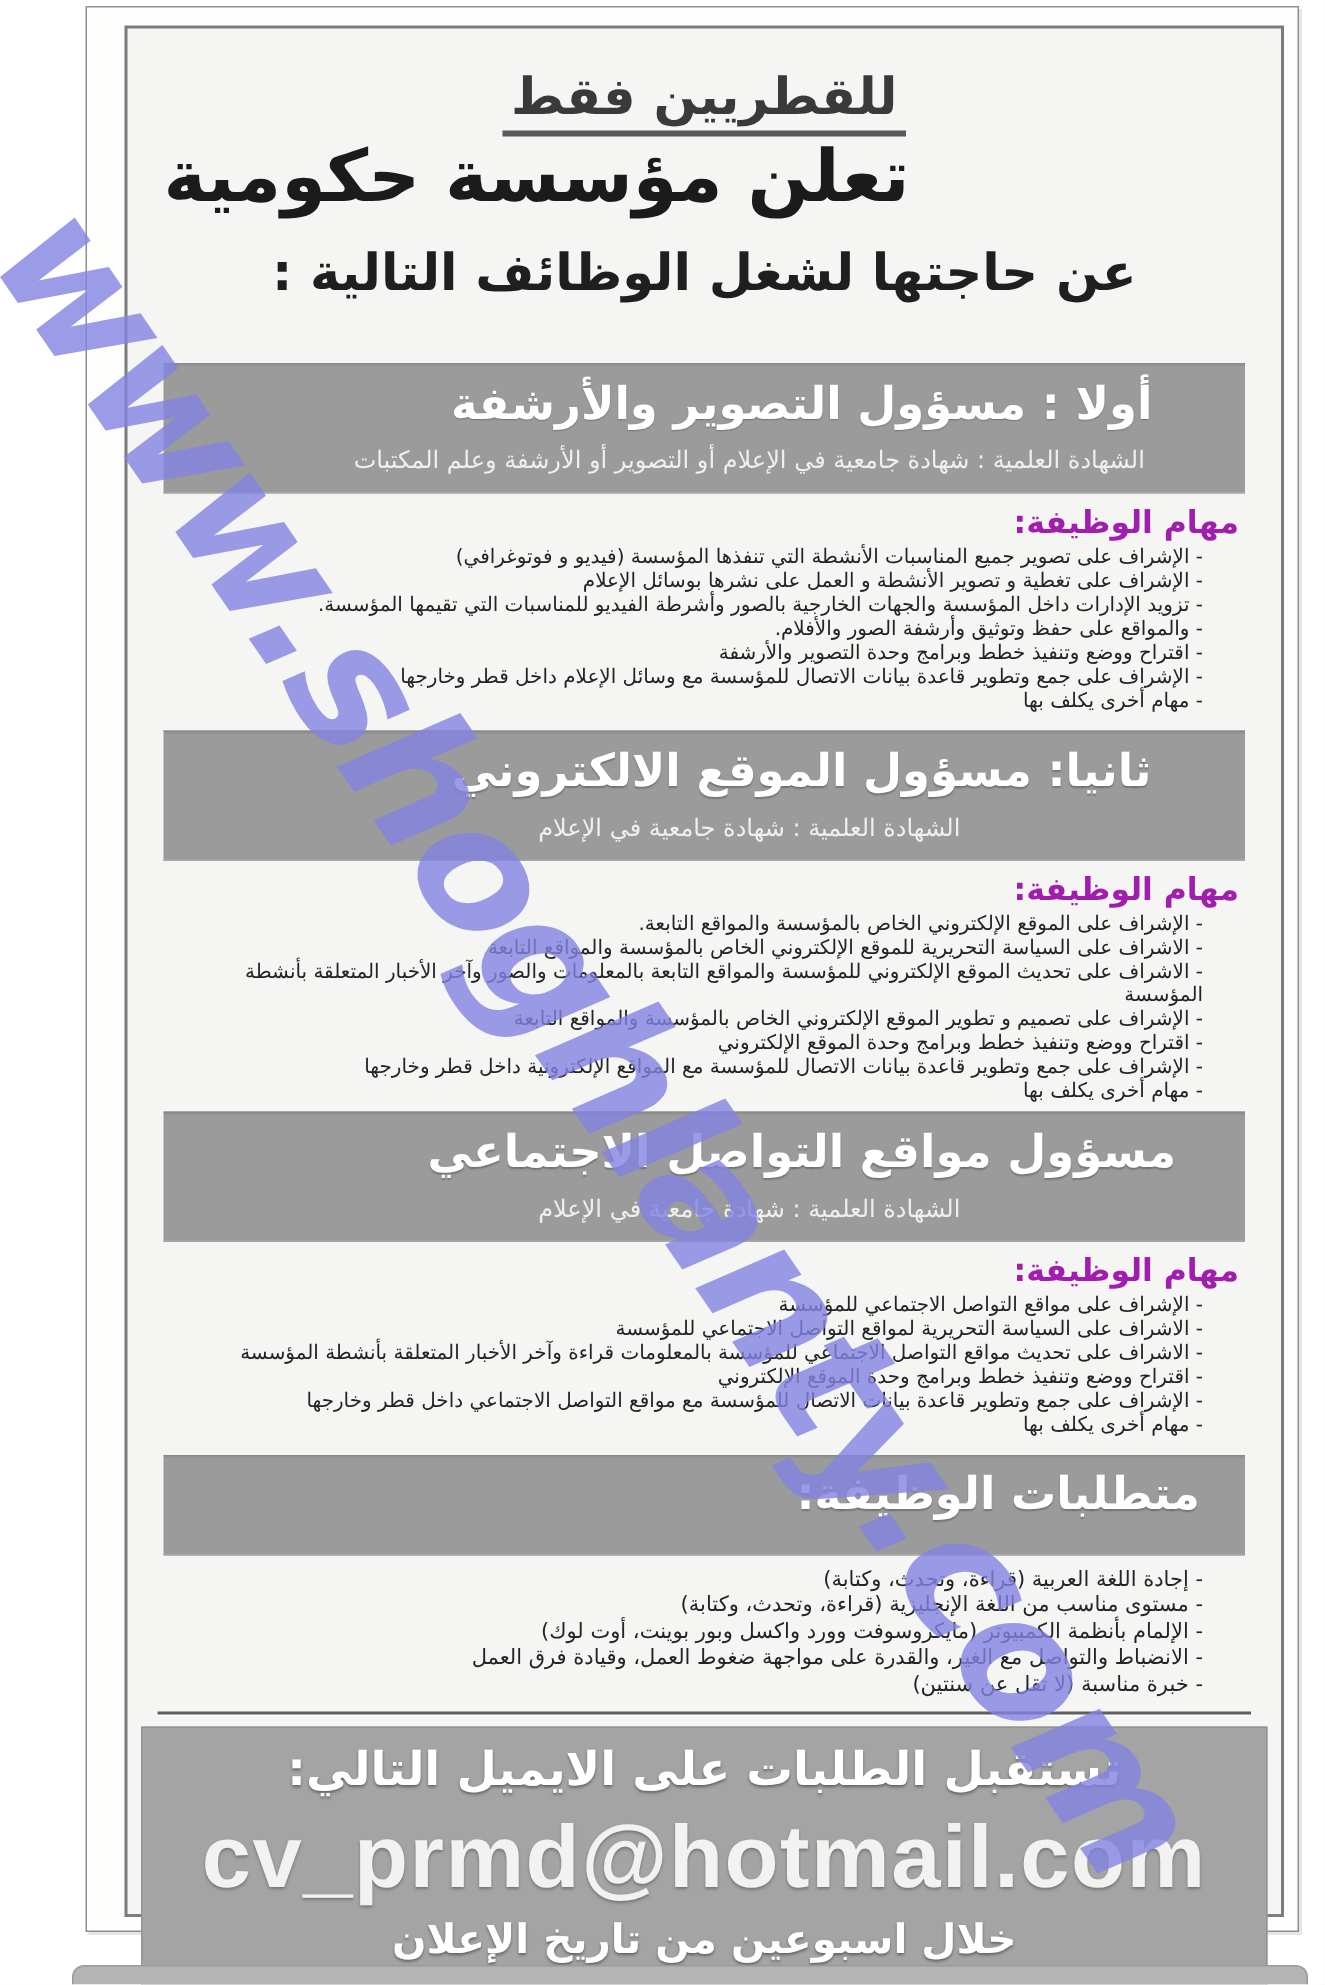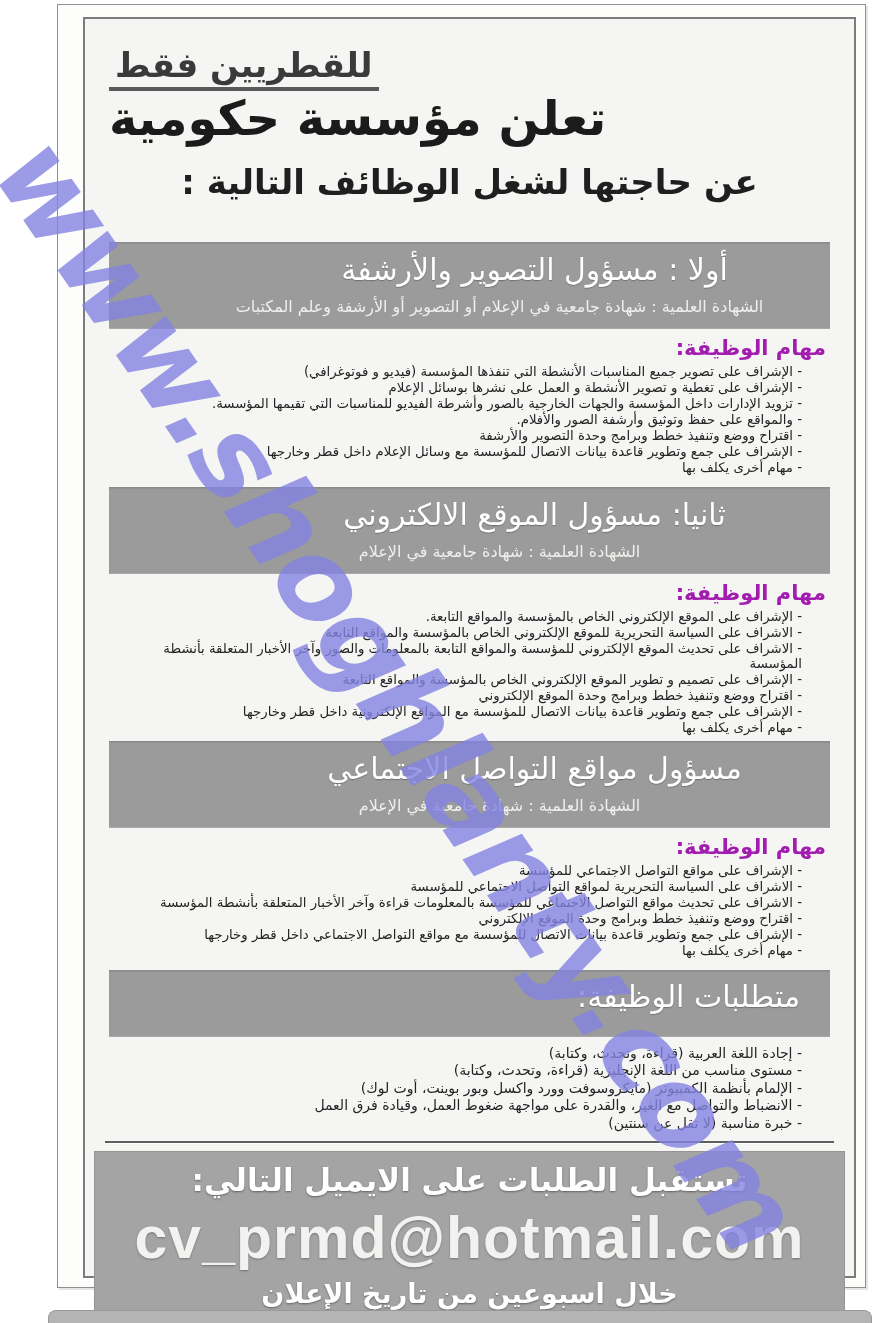--- a/index.html
+++ b/index.html
@@ -14,40 +14,40 @@
     border:1px solid #8f8f8f; background:#fdfdfc; box-sizing:border-box;
     box-shadow:2px 2px 0 rgba(180,180,180,.35);
   }
   .page-inner {
     position:absolute; left:25px; top:12px; right:9px; bottom:9px;
     border:2px solid #7c7c7c; background:#f5f5f3;
     direction:rtl; box-sizing:border-box; padding:16px 24px 0 24px;
   }
 
   
-  .tagline { text-align:left; margin-top:10px; }
+  .tagline { text-align:center; margin-top:10px; }
   .tagline span {
     font-size:34px; font-weight:bold; color:#3a3a3a;
     border-bottom:4px solid #5a5a5a; padding:0 6px 2px;
   }
   .main-title {
     font-size:48px; font-weight:bold; color:#1b1b1b; text-align:left;
     line-height:1.22; margin-top:4px; letter-spacing:-1px;
   }
   .sub-title {
     font-size:34px; font-weight:bold; color:#1f1f1f; text-align:center; margin-top:14px;
   }
 
   
   .banner {
     background:#9b9b9b; border-top:1px solid #8a8a8a; border-bottom:1px solid #a8a8a8;
     color:#ffffff; padding:9px 12px 12px; box-shadow:inset 0 1px 0 #909090;
   }
   .banner-title {
-    font-size:30px; font-weight:normal; text-align:center; padding-left:130px;
+    font-size:30px; font-weight:bold; text-align:center; padding-left:130px;
     text-shadow:0 1px 1px rgba(60,60,60,.4); white-space:nowrap;
   }
   .banner-sub {
     font-size:16px; color:#efefec; text-align:center; margin-top:10px; padding-left:60px;
     white-space:nowrap;
   }
   .m-b1 { margin-top:40px; }
   .m-b2 { margin-top:12px; }
   .m-b3 { margin-top:6px; }
   .req-banner { margin-top:12px; padding:8px 30px 22px 12px; }

